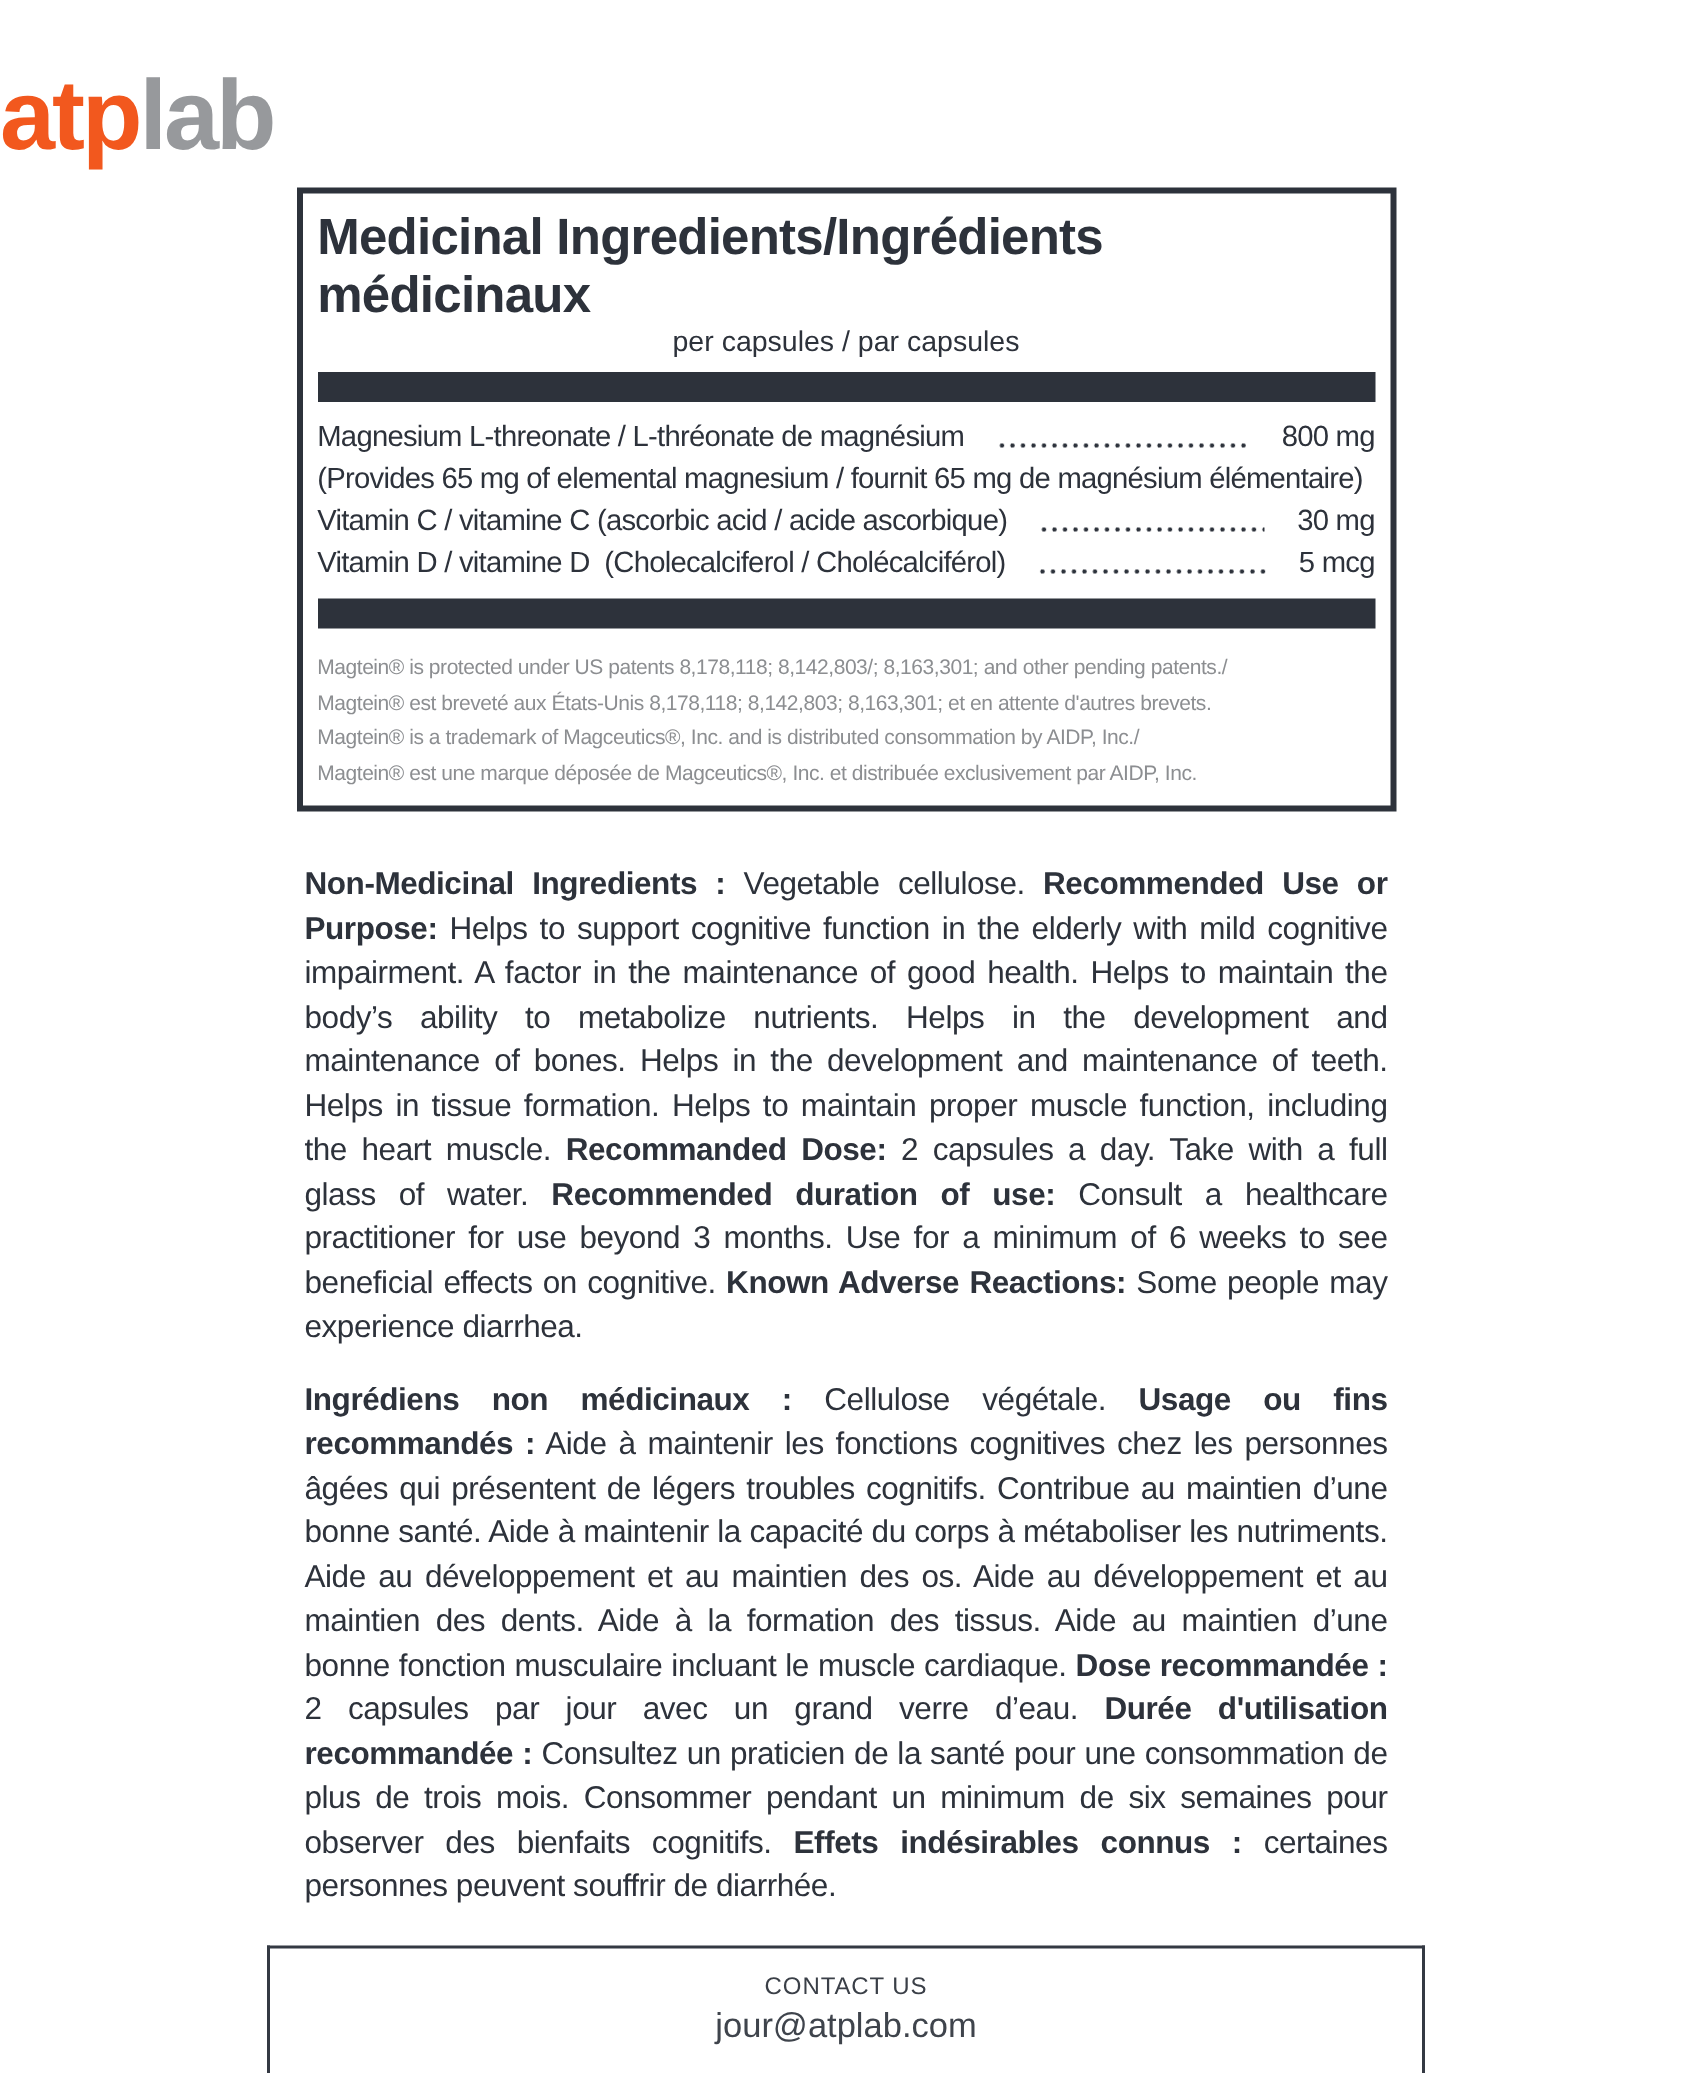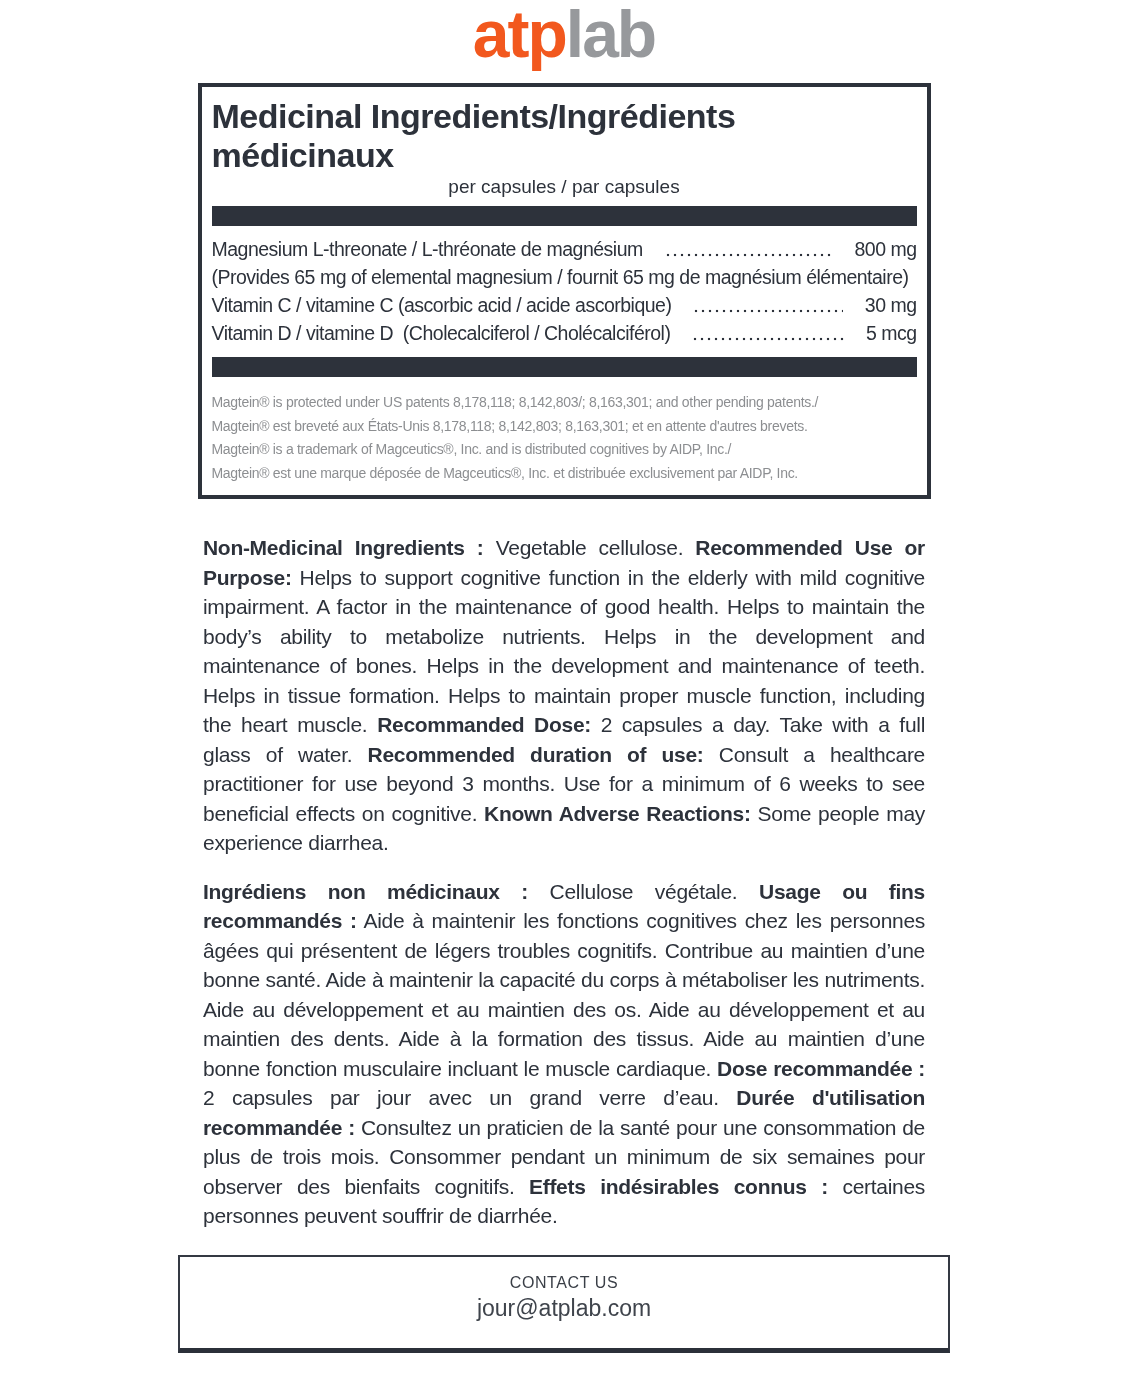--- a/index.html
+++ b/index.html
@@ -11,21 +11,21 @@
   html,body{margin:0;padding:0;}
   body{
     width:1128px;height:1382px;
     background:#ffffff;
     font-family:"Liberation Sans","DejaVu Sans",sans-serif;
     color:var(--ink);
     overflow:hidden;
   }
   
   .logo{
-    text-align:center;
+    margin-top:42px;
     font-size:66px;
     font-weight:bold;
     letter-spacing:-2px;
     line-height:1.05;
   }
   .logo .atp{color:var(--orange);}
   .logo .lab{color:var(--logo-gray);}
 
   
   .panel{
@@ -151,21 +151,21 @@
     </div>
 
   <div class="bar"></div>
 
   <div class="footnotes">
 
       <div class="footnote-line">Magtein® is protected under US patents 8,178,118; 8,142,803/; 8,163,301; and other pending patents./</div>
 
       <div class="footnote-line">Magtein® est breveté aux États-Unis 8,178,118; 8,142,803; 8,163,301; et en attente d'autres brevets.</div>
 
-      <div class="footnote-line">Magtein® is a trademark of Magceutics®, Inc. and is distributed cognitives by AIDP, Inc./</div>
+      <div class="footnote-line">Magtein® is a trademark of Magceutics®, Inc. and is distributed consommation by AIDP, Inc./</div>
 
       <div class="footnote-line">Magtein® est une marque déposée de Magceutics®, Inc. et distribuée exclusivement par AIDP, Inc.</div>
     </div>
 </div>
 
 <p class="body-par"><span class="b">Non-Medicinal Ingredients : </span><span>Vegetable cellulose. </span><span class="b">Recommended Use or Purpose:</span><span> Helps to support cognitive function in the elderly with mild cognitive impairment. A factor in the maintenance of good health. Helps to maintain the body’s ability to metabolize nutrients. Helps in the development and maintenance of bones. Helps in the development and maintenance of teeth. Helps in tissue formation. Helps to maintain proper muscle function, including the heart muscle. </span><span class="b">Recommanded Dose:</span><span> 2 capsules a day. Take with a full glass of water. </span><span class="b">Recommended duration of use:</span><span> Consult a healthcare practitioner for use beyond 3 months. Use for a minimum of 6 weeks to see beneficial effects on cognitive. </span><span class="b">Known Adverse Reactions:</span><span> Some people may experience diarrhea.</span></p>
 
 <p class="body-par fr"><span class="b">Ingrédiens non médicinaux : </span><span>Cellulose végétale. </span><span class="b">Usage ou fins recommandés :</span><span> Aide à maintenir les fonctions cognitives chez les personnes âgées qui présentent de légers troubles cognitifs. Contribue au maintien d’une bonne santé. Aide à maintenir la capacité du corps à métaboliser les nutriments. Aide au développement et au maintien des os. Aide au développement et au maintien des dents. Aide à la formation des tissus. Aide au maintien d’une bonne fonction musculaire incluant le muscle cardiaque. </span><span class="b">Dose recommandée :</span><span> 2 capsules par jour avec un grand verre d’eau. </span><span class="b">Durée d'utilisation recommandée : </span><span>Consultez un praticien de la santé pour une consommation de plus de trois mois. Consommer pendant un minimum de six semaines pour observer des bienfaits cognitifs. </span><span class="b">Effets indésirables connus :</span><span> certaines personnes peuvent souffrir de diarrhée.</span></p>
 
 <div class="contact">

